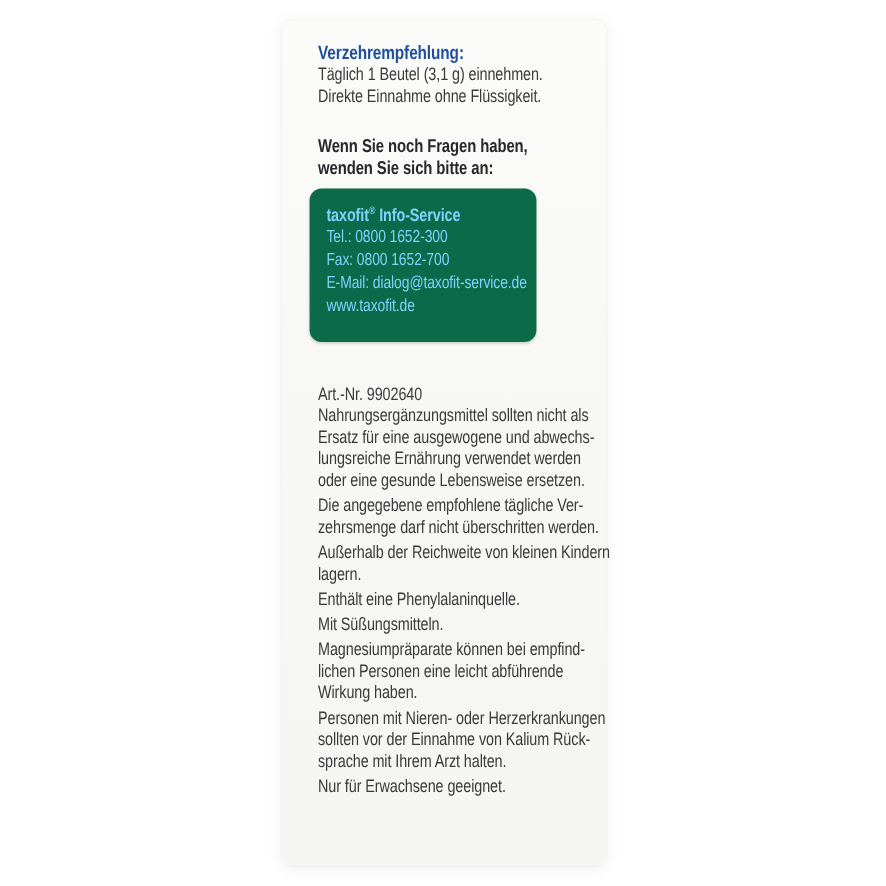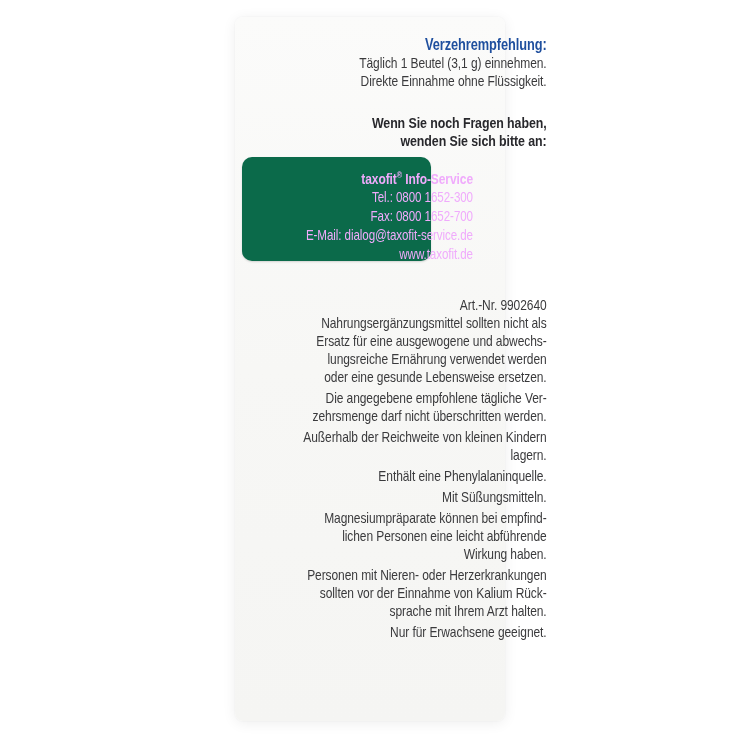--- a/index.html
+++ b/index.html
@@ -23,24 +23,23 @@
     top: 17px;
     width: 270px;
     height: 704px;
     background: linear-gradient(180deg, #fbfbfa 0%, #f7f7f5 50%, #f5f5f3 100%);
     border-radius: 8px;
     box-shadow: 0 2px 14px rgba(0,0,0,0.07), 0 0 2px rgba(0,0,0,0.05);
     color: #3a3a3c;
   }
   .content {
     position: absolute;
-    left: 14px;
+    left: 30px;
     top: 0;
     width: 240px;
-    text-align: right;
   }
   
   .cond {
     transform: scaleX(0.8);
     transform-origin: 0 0;
     width: 155%;
     white-space: pre-line;
     letter-spacing: -0.1px;
   }
   .h-blue {
@@ -59,24 +58,24 @@
     color: #28282c;
     font-weight: bold;
     font-size: 15.5px;
     line-height: 18px;
     margin-top: 24px;
   }
   .green-box {
     margin-top: 7px;
     margin-left: -7px;
     width: 189px;
-    height: 104px;
+    height: 128px;
     background: #0b6a4a;
     border-radius: 10px;
-    color: #f0abfc;
+    color: #7dd3fc;
     padding: 9px 0 0 14px;
     box-sizing: border-box;
     box-shadow: 0 1px 2px rgba(0,0,0,0.15);
   }
   .gb-title {
     font-weight: bold;
     font-size: 15px;
     line-height: 19px;
   }
   .gb-title sup { font-size: 9px; }

